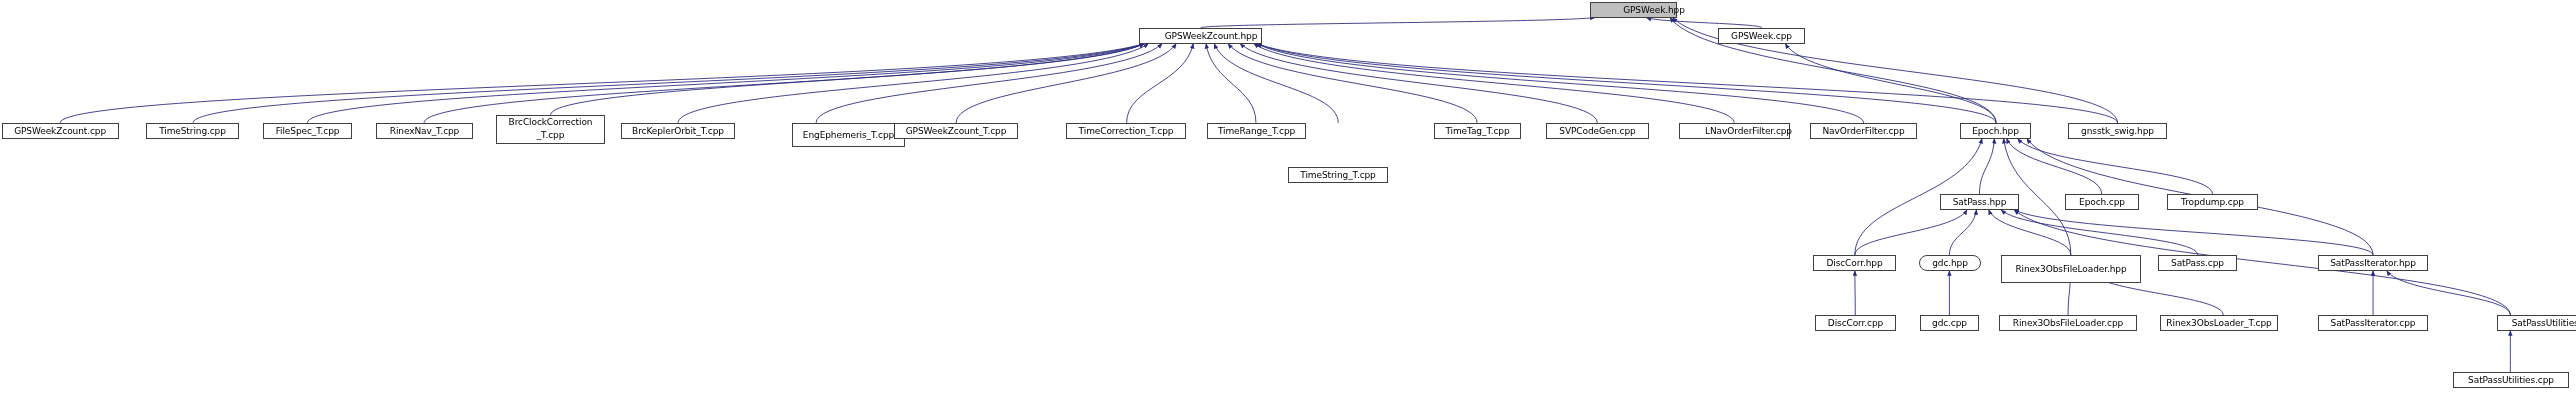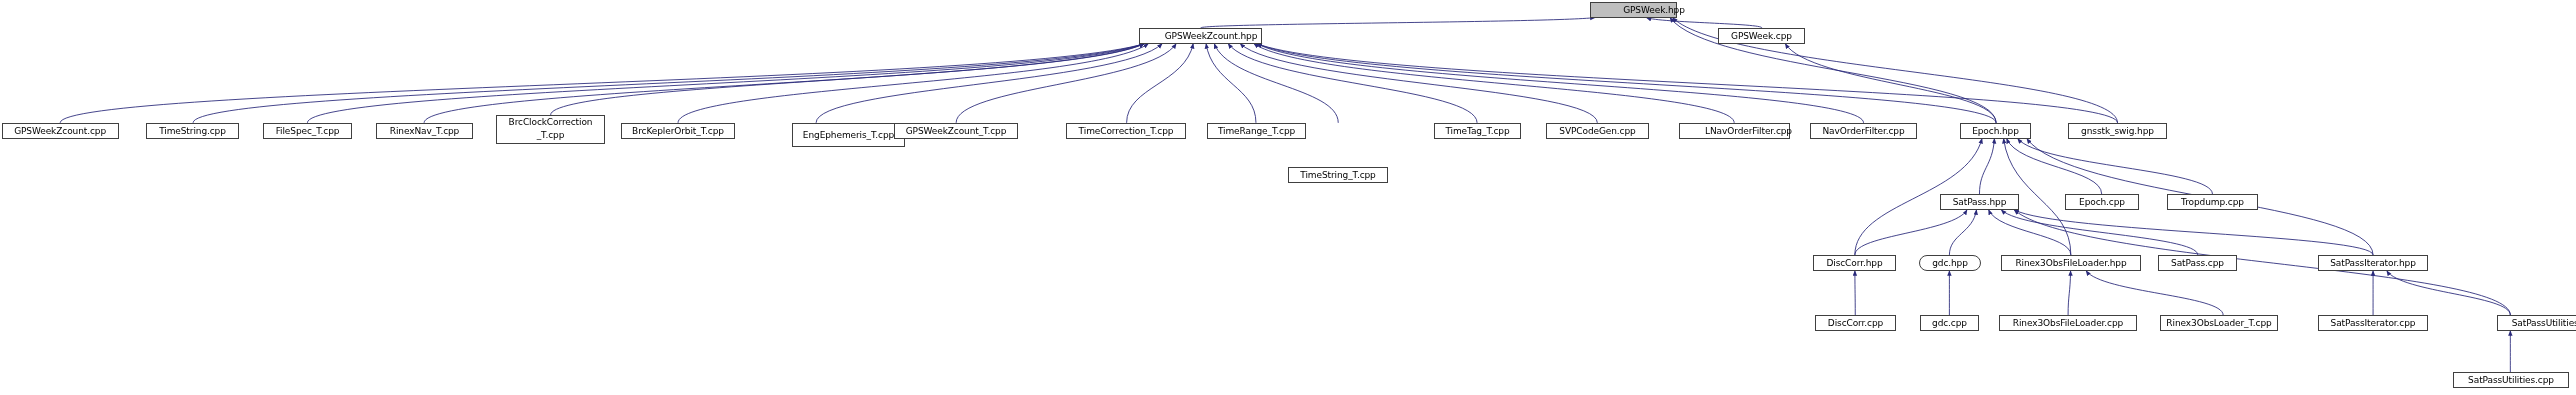--- a/index.html
+++ b/index.html
@@ -124,21 +124,21 @@
       <div class="node" style="left: 1546px; top: 123px; width: 103px; height: 16px;">SVPCodeGen.cpp</div>
       <div class="node" style="left: 1679px; top: 123px; width: 111px; height: 16px; padding-left: 28px;">LNavOrderFilter.cpp</div>
       <div class="node" style="left: 1810px; top: 123px; width: 107px; height: 16px;">NavOrderFilter.cpp</div>
       <div class="node" style="left: 1960px; top: 123px; width: 71px; height: 16px;">Epoch.hpp</div>
       <div class="node" style="left: 2068px; top: 123px; width: 99px; height: 16px;">gnsstk_swig.hpp</div>
       <div class="node" style="left: 1940px; top: 194px; width: 79px; height: 16px;">SatPass.hpp</div>
       <div class="node" style="left: 2065px; top: 194px; width: 74px; height: 16px;">Epoch.cpp</div>
       <div class="node" style="left: 2167px; top: 194px; width: 91px; height: 16px;">Tropdump.cpp</div>
       <div class="node" style="left: 1813px; top: 255px; width: 83px; height: 16px;">DiscCorr.hpp</div>
       <div class="node" style="left: 1919px; top: 255px; width: 62px; height: 16px; border-radius: 8px;">gdc.hpp</div>
-      <div class="node" style="left: 2001px; top: 255px; width: 140px; height: 16px;">Rinex3ObsFileLoader.hpp</div>
+      <div class="node" style="left: 2001px; top: 255px; width: 140px; height: 28px;">Rinex3ObsFileLoader.hpp</div>
       <div class="node" style="left: 2158px; top: 255px; width: 79px; height: 16px;">SatPass.cpp</div>
       <div class="node" style="left: 2318px; top: 255px; width: 110px; height: 16px;">SatPassIterator.hpp</div>
       <div class="node" style="left: 1815px; top: 315px; width: 81px; height: 16px;">DiscCorr.cpp</div>
       <div class="node" style="left: 1920px; top: 315px; width: 59px; height: 16px;">gdc.cpp</div>
       <div class="node" style="left: 1999px; top: 315px; width: 138px; height: 16px;">Rinex3ObsFileLoader.cpp</div>
       <div class="node" style="left: 2160px; top: 315px; width: 118px; height: 16px;">Rinex3ObsLoader_T.cpp</div>
       <div class="node" style="left: 2318px; top: 315px; width: 110px; height: 16px;">SatPassIterator.cpp</div>
       <div class="node" style="left: 2453px; top: 315px; width: 116px; height: 16px; margin-left: 44px;">SatPassUtilities.hpp</div>
       <div class="node" style="left: 2453px; top: 372px; width: 116px; height: 16px;">SatPassUtilities.cpp</div>
     </div>

